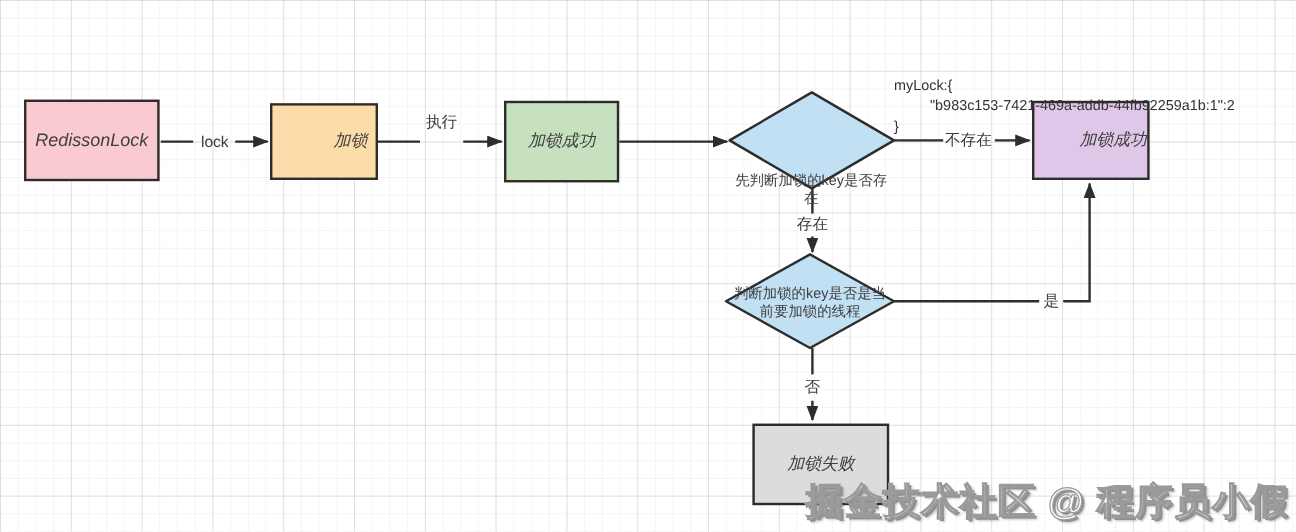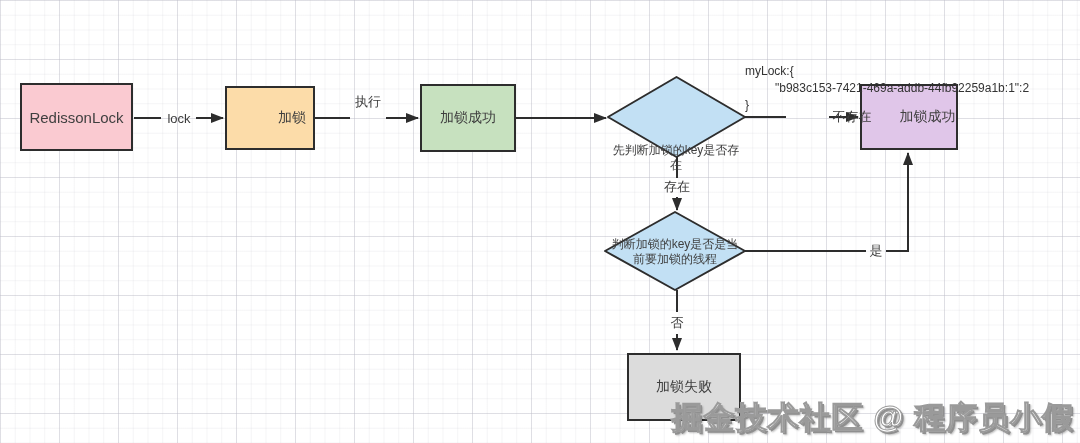--- a/index.html
+++ b/index.html
@@ -20,20 +20,21 @@
     background-size:59px 59px,59px 59px,14.75px 14.75px,14.75px 14.75px;
   }
   #edges{position:absolute;left:0;top:0;width:1080px;height:443px;}
   .node{
     position:absolute;
     display:flex;align-items:center;justify-content:center;
     border:2px solid #2d2d2d;
     box-sizing:border-box;
     font-size:14px;color:#3f3f3f;
     text-align:left;
+    font-style:italic;
   }
   .node-redisson{left:20px;top:83px;width:113px;height:68px;background:#facad1;font-size:15px;}
   .node-lock{left:225px;top:86px;width:90px;height:64px;background:#fcdca9;padding-left:44px;}
   .node-lua{left:420px;top:84px;width:96px;height:68px;background:#c7e1bf;}
   .node-success{left:860px;top:84px;width:98px;height:66px;background:#e0c6e9;padding-left:37px;}
   .node-fail{left:627px;top:353px;width:114px;height:68px;background:#dcdcdc;}
   .diamond-label{
     position:absolute;
     width:128px;
     transform:translate(-50%,-50%);
@@ -43,21 +44,21 @@
   .d1{left:676px;top:117px;margin-top:41px;}
   .d2{left:675px;top:252px;}
   .edge-label{
     position:absolute;
     transform:translate(-50%,-50%);
     font-size:13px;color:#3c3c3c;
     white-space:nowrap;
   }
   .lbl-lock{left:179px;top:118px;}
   .lbl-exec{left:368px;top:102px;}
-  .lbl-notexist{left:852px;top:117px;}
+  .lbl-notexist{left:807px;top:117px;}
   .lbl-exist{left:677px;top:187px;}
   .lbl-yes{left:876px;top:251px;}
   .lbl-no{left:677px;top:323px;}
   .annotation{
     position:absolute;left:745px;top:27px;
     font-size:12px;line-height:17px;color:#333;
     white-space:nowrap;
     margin-top:36px;
   }
   .annotation .indent{padding-left:30px;}

